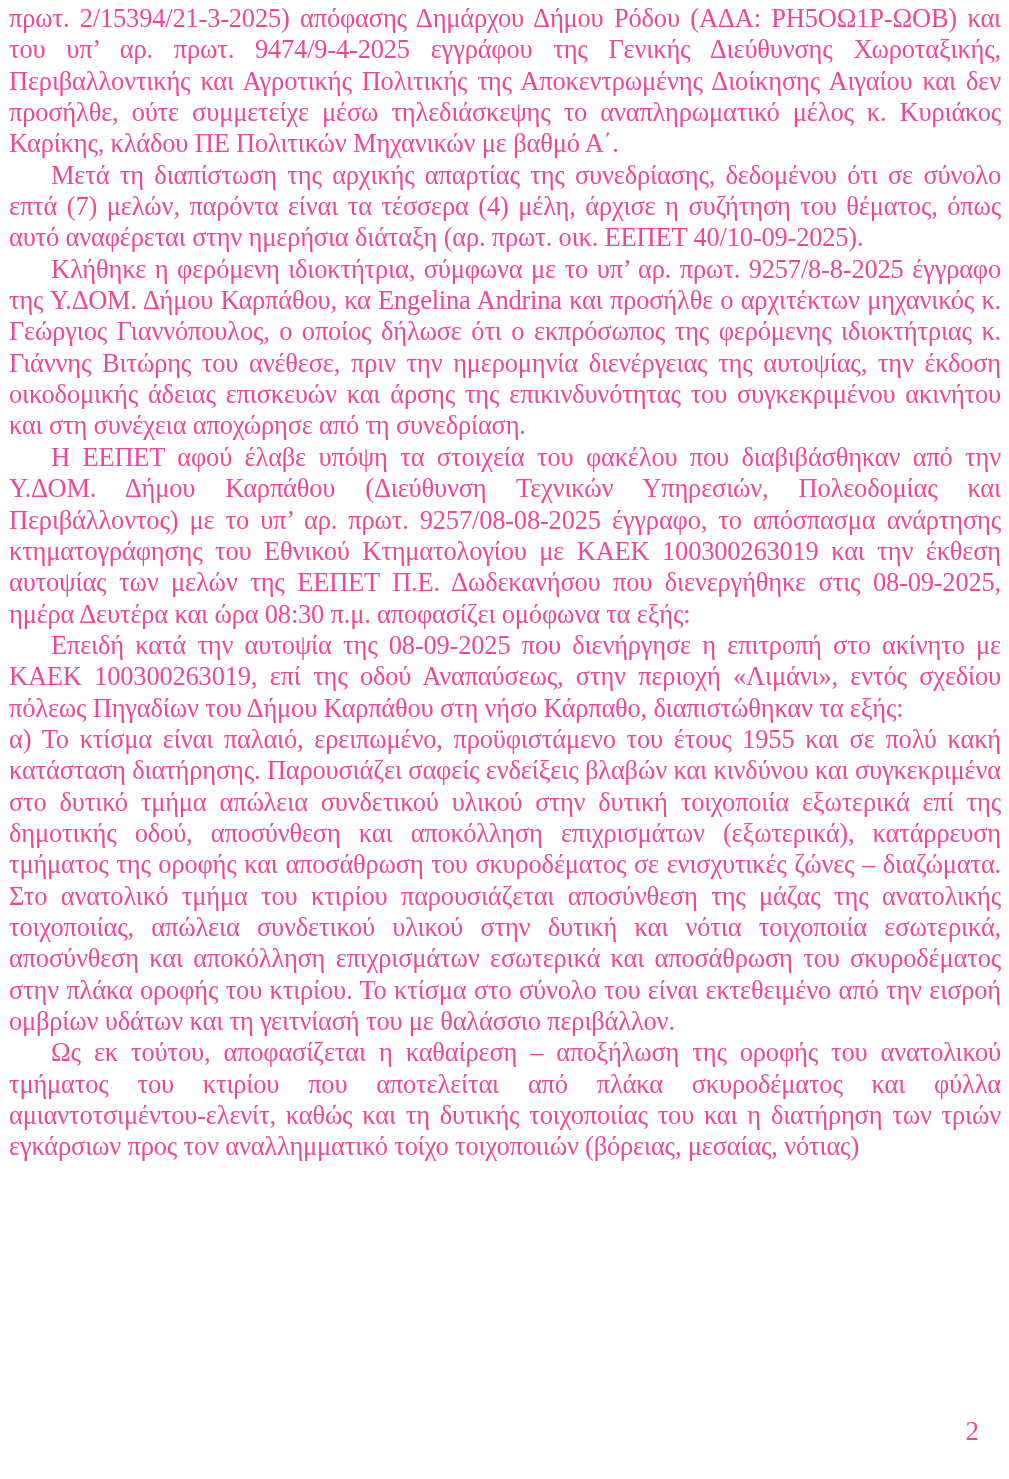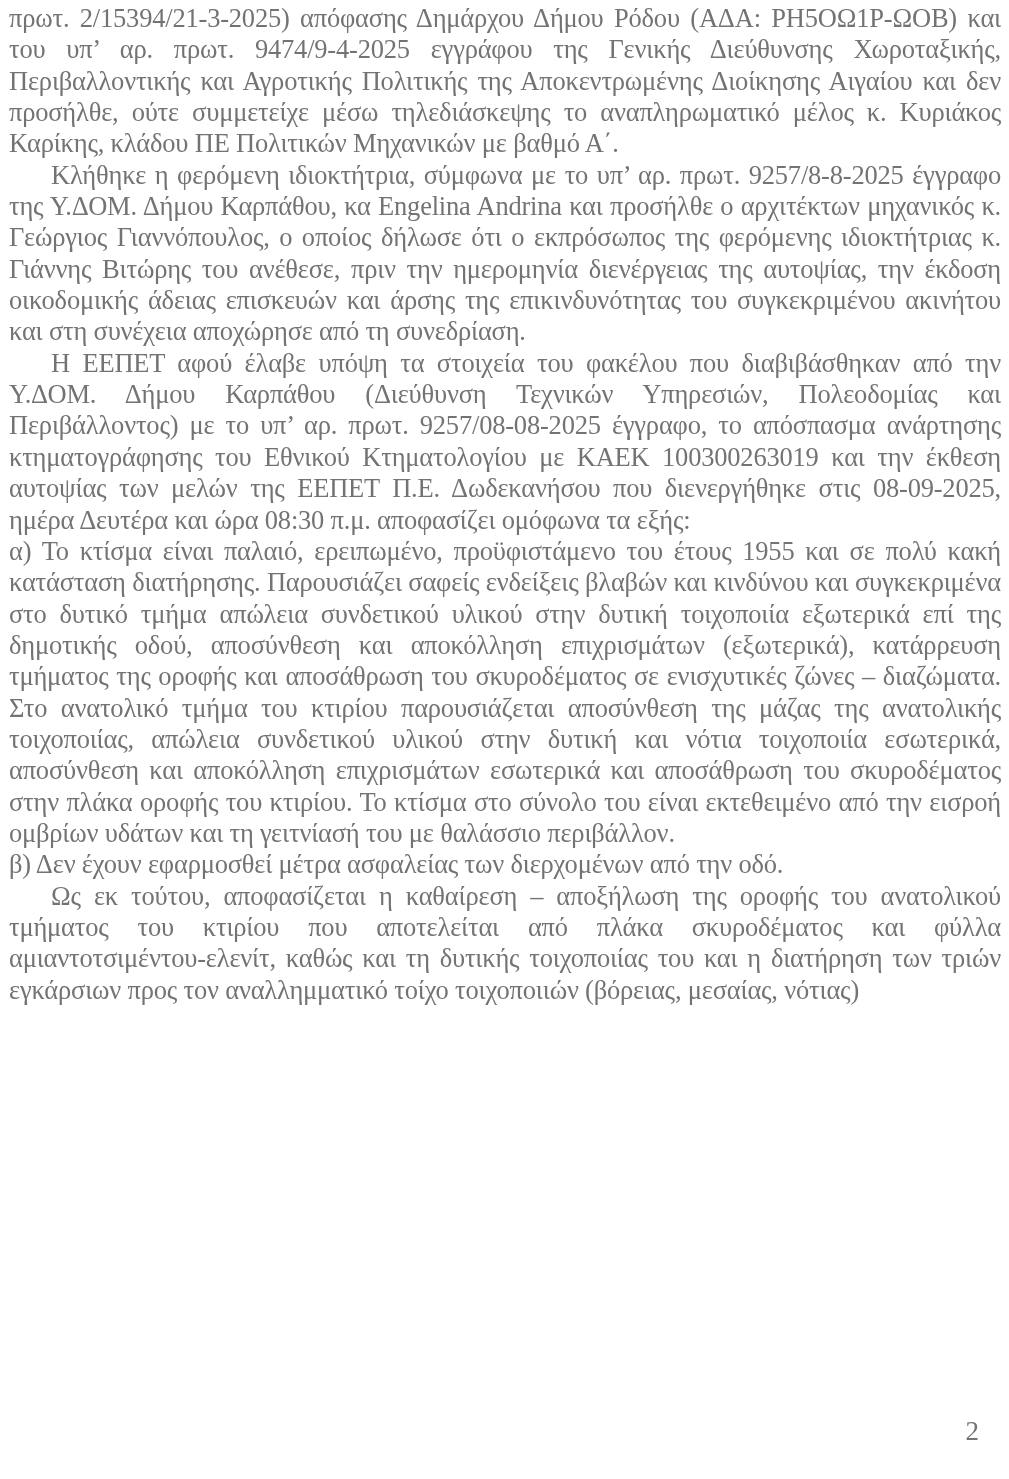--- a/index.html
+++ b/index.html
@@ -10,21 +10,21 @@
   body {
     width: 1009px;
     height: 1479px;
     overflow: hidden;
   }
   .page {
     position: relative;
     width: 1009px;
     height: 1479px;
     background: #ffffff;
-    color: #737373;
+    color: #ec4899;
     font-family: "Liberation Serif", "DejaVu Serif", serif;
   }
   .doc-body {
     position: absolute;
     top: 3px;
     left: 9px;
     right: 8px;
     font-size: 26.5px;
     line-height: 31.35px;
     text-align: justify;
@@ -44,20 +44,21 @@
     font-size: 27px;
     line-height: 31px;
   }
 </style>
 </head>
 <body>
 
 <div class="page">
   <div class="doc-body">
     <p class="para">πρωτ. 2/15394/21-3-2025) απόφασης Δημάρχου Δήμου Ρόδου (ΑΔΑ: ΡΗ5ΟΩ1Ρ-ΩΟΒ) και του υπ’ αρ. πρωτ. 9474/9-4-2025 εγγράφου της Γενικής Διεύθυνσης Χωροταξικής, Περιβαλλοντικής και Αγροτικής Πολιτικής της Αποκεντρωμένης Διοίκησης Αιγαίου και δεν προσήλθε, ούτε συμμετείχε μέσω τηλεδιάσκεψης το αναπληρωματικό μέλος κ. Κυριάκος Καρίκης, κλάδου ΠΕ Πολιτικών Μηχανικών με βαθμό Α΄.</p>
+    <p class="para indent">Μετά τη διαπίστωση της αρχικής απαρτίας της συνεδρίασης, δεδομένου ότι σε σύνολο επτά (7) μελών, παρόντα είναι τα τέσσερα (4) μέλη, άρχισε η συζήτηση του θέματος, όπως αυτό αναφέρεται στην ημερήσια διάταξη (αρ. πρωτ. οικ. ΕΕΠΕΤ 40/10-09-2025).</p>
     <p class="para indent">Κλήθηκε η φερόμενη ιδιοκτήτρια, σύμφωνα με το υπ’ αρ. πρωτ. 9257/8-8-2025 έγγραφο της Υ.ΔΟΜ. Δήμου Καρπάθου, κα Engelina Andrina και προσήλθε ο αρχιτέκτων μηχανικός κ. Γεώργιος Γιαννόπουλος, ο οποίος δήλωσε ότι ο εκπρόσωπος της φερόμενης ιδιοκτήτριας κ. Γιάννης Βιτώρης του ανέθεσε, πριν την ημερομηνία διενέργειας της αυτοψίας, την έκδοση οικοδομικής άδειας επισκευών και άρσης της επικινδυνότητας του συγκεκριμένου ακινήτου και στη συνέχεια αποχώρησε από τη συνεδρίαση.</p>
     <p class="para indent">Η ΕΕΠΕΤ αφού έλαβε υπόψη τα στοιχεία του φακέλου που διαβιβάσθηκαν από την Υ.ΔΟΜ. Δήμου Καρπάθου (Διεύθυνση Τεχνικών Υπηρεσιών, Πολεοδομίας και Περιβάλλοντος) με το υπ’ αρ. πρωτ. 9257/08-08-2025 έγγραφο, το απόσπασμα ανάρτησης κτηματογράφησης του Εθνικού Κτηματολογίου με ΚΑΕΚ 100300263019 και την έκθεση αυτοψίας των μελών της ΕΕΠΕΤ Π.Ε. Δωδεκανήσου που διενεργήθηκε στις 08-09-2025, ημέρα Δευτέρα και ώρα 08:30 π.μ. αποφασίζει ομόφωνα τα εξής:</p>
+    <p class="para indent">Επειδή κατά την αυτοψία της 08-09-2025 που διενήργησε η επιτροπή στο ακίνητο με ΚΑΕΚ 100300263019, επί της οδού Αναπαύσεως, στην περιοχή «Λιμάνι», εντός σχεδίου πόλεως Πηγαδίων του Δήμου Καρπάθου στη νήσο Κάρπαθο, διαπιστώθηκαν τα εξής:</p>
     <p class="para">α) Το κτίσμα είναι παλαιό, ερειπωμένο, προϋφιστάμενο του έτους 1955 και σε πολύ κακή κατάσταση διατήρησης. Παρουσιάζει σαφείς ενδείξεις βλαβών και κινδύνου και συγκεκριμένα στο δυτικό τμήμα απώλεια συνδετικού υλικού στην δυτική τοιχοποιία εξωτερικά επί της δημοτικής οδού, αποσύνθεση και αποκόλληση επιχρισμάτων (εξωτερικά), κατάρρευση  τμήματος της οροφής και αποσάθρωση του σκυροδέματος σε ενισχυτικές ζώνες – διαζώματα. Στο ανατολικό τμήμα του κτιρίου παρουσιάζεται αποσύνθεση της μάζας της ανατολικής τοιχοποιίας, απώλεια συνδετικού υλικού στην δυτική και νότια τοιχοποιία εσωτερικά, αποσύνθεση και αποκόλληση επιχρισμάτων εσωτερικά και αποσάθρωση του σκυροδέματος στην πλάκα οροφής του κτιρίου. Το κτίσμα στο σύνολο του είναι εκτεθειμένο από την εισροή ομβρίων υδάτων και τη γειτνίασή του με θαλάσσιο περιβάλλον.</p>
-    <p class="para">β) Δεν έχουν εφαρμοσθεί μέτρα ασφαλείας των διερχομένων από την οδό.</p>
     <p class="para indent">Ως εκ τούτου, αποφασίζεται η καθαίρεση – αποξήλωση της οροφής του ανατολικού τμήματος του κτιρίου που αποτελείται από πλάκα σκυροδέματος και φύλλα αμιαντοτσιμέντου-ελενίτ, καθώς και τη δυτικής τοιχοποιίας του και η διατήρηση των τριών εγκάρσιων προς τον αναλλημματικό τοίχο τοιχοποιιών (βόρειας, μεσαίας, νότιας)</p>
   </div>
   <div class="page-number">2</div>
 </div>
 
 </body></html>

